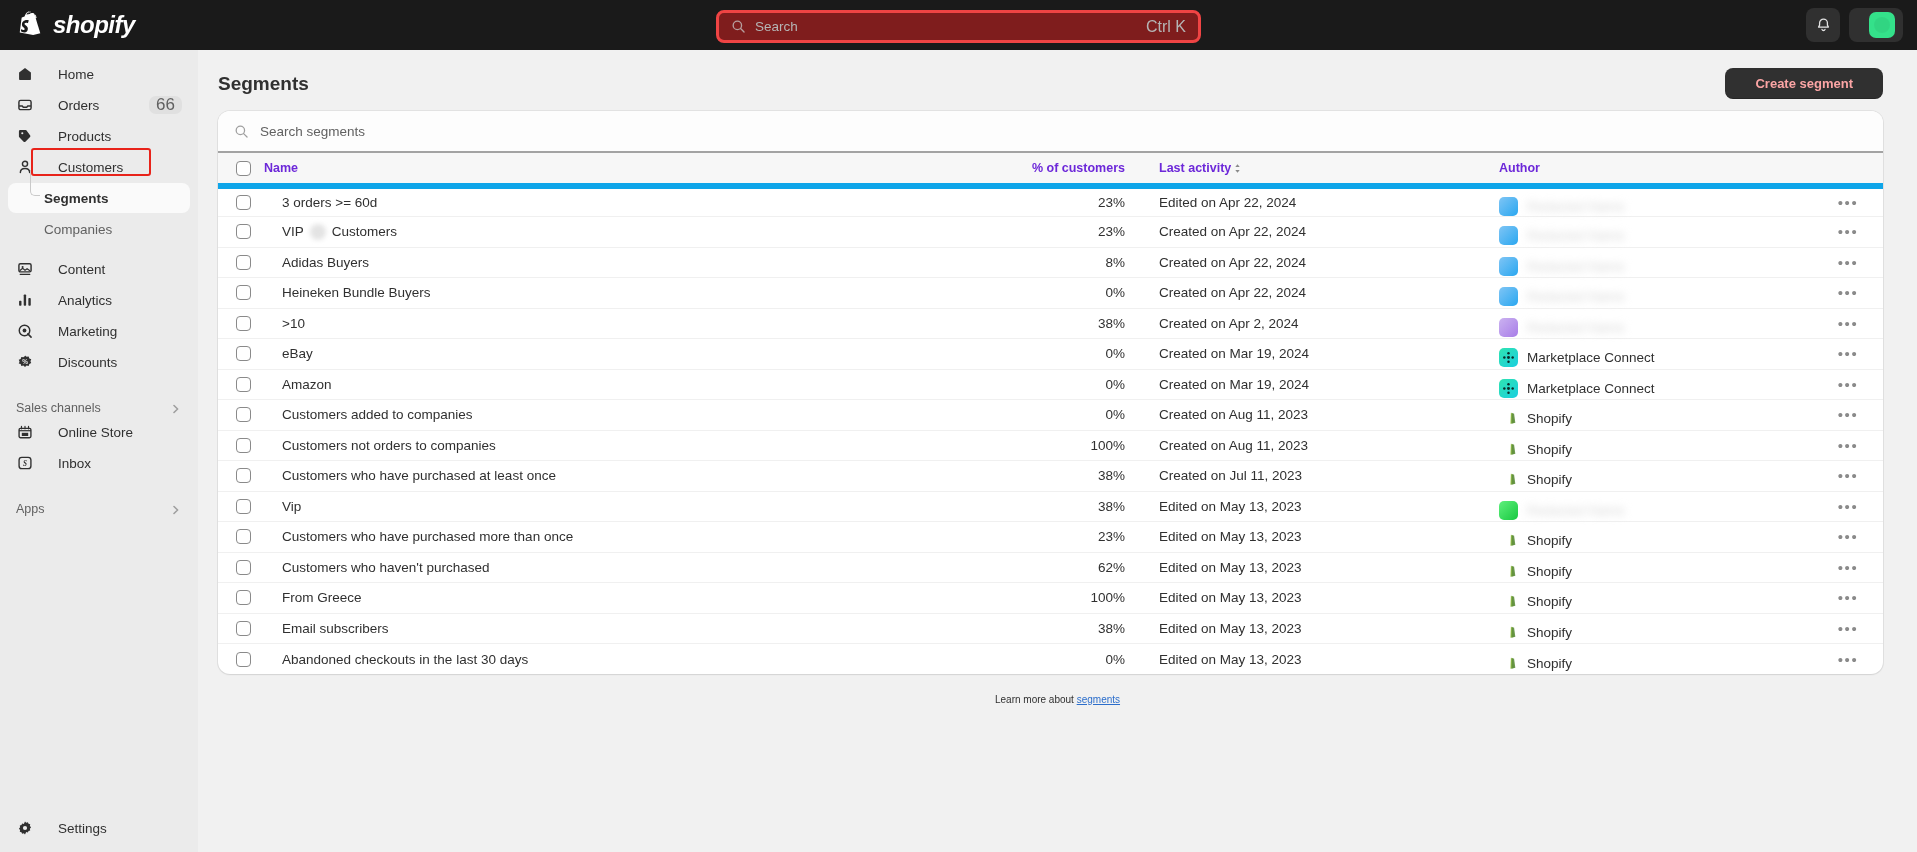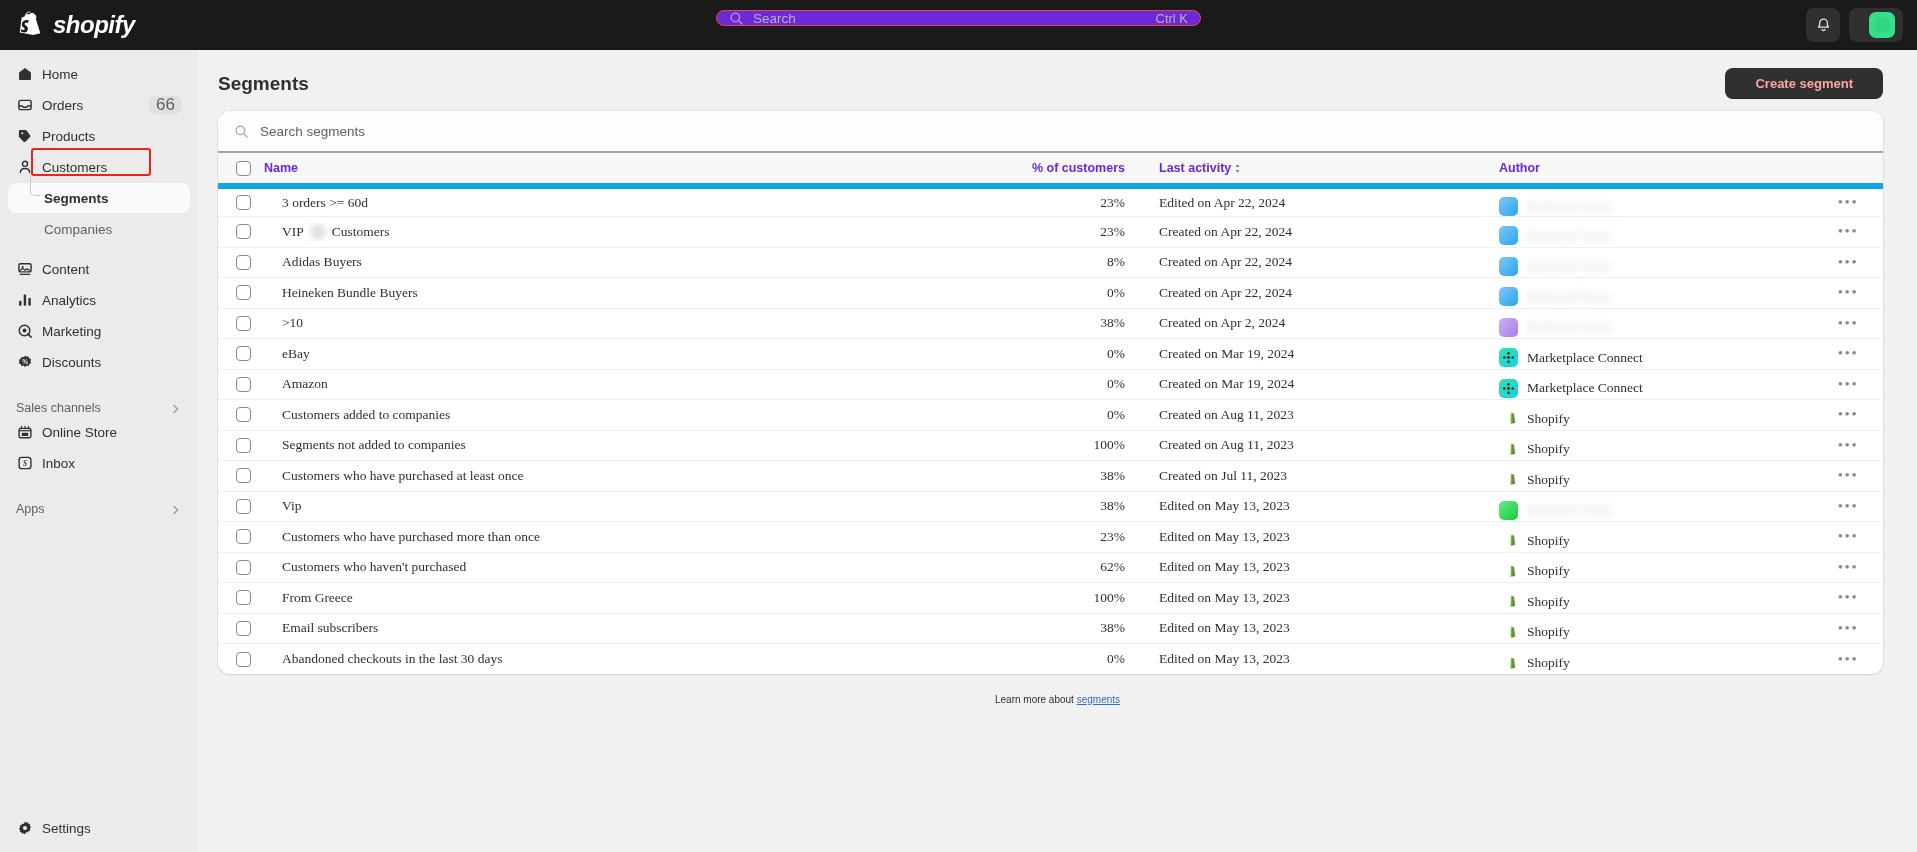--- a/index.html
+++ b/index.html
@@ -16,30 +16,30 @@
     width: 1917px; height: 50px;
     background: #1a1a1a;
     display: flex; align-items: center;
   }
   .logo-wrap { display: flex; align-items: center; gap: 9px; padding-left: 18px; }
   .logo-mark { width: 26px; height: 28px; display: block; }
   .logo-text { color: #fff; font-size: 24px; font-weight: bold; font-style: italic; letter-spacing: -0.5px; }
 
   .searchbox {
     position: absolute; left: 716px; top: 10px;
-    width: 485px; height: 16px;
-    background: #6d28d9;
-    border: 1px solid #ef4444;
+    width: 485px; height: 33px;
+    background: #7f1d1d;
+    border: 3px solid #ef4444;
     border-radius: 8px;
     display: flex; align-items: center;
     padding: 0 12px;
   }
   .searchbox .s-icon { width: 15px; height: 15px; flex: 0 0 auto; opacity: .75; }
   .searchbox .s-ph { color: #b5b5b5; font-size: 13.5px; margin-left: 9px; flex: 1 1 auto; }
-  .searchbox .s-kbd { color: #b5b5b5; font-size: 13px; }
+  .searchbox .s-kbd { color: #b5b5b5; font-size: 16px; }
 
   .topbar-right {
     position: absolute; right: 14px; top: 8px;
     display: flex; align-items: center; gap: 9px;
   }
   .bell-btn {
     width: 34px; height: 34px; border-radius: 8px;
     background: #303030; display: flex; align-items: center; justify-content: center;
   }
   .store-pill {
@@ -63,21 +63,21 @@
 
   
   .sidebar {
     position: absolute; left: 0; top: 50px;
     width: 198px; height: 802px;
     background: #ebebeb;
     padding-top: 8px;
   }
   .nav-item {
     height: 30px; margin: 1px 8px; border-radius: 8px;
-    display: flex; align-items: center; gap: 9px;
+    display: flex; align-items: center; gap: 25px;
     padding: 0 8px;
     color: #303030; font-size: 13.5px;
     position: relative;
   }
   .nav-item .ico { width: 17px; height: 17px; flex: 0 0 17px; display:flex; align-items:center; justify-content:center;}
   .nav-item .lbl { flex: 1 1 auto; white-space: nowrap; }
   .nav-badge {
     background: #e0e0e0; color: #616161; font-size: 17px;
     border-radius: 7px; padding: 1px 7px; line-height: 16px;
   }
@@ -160,21 +160,21 @@
   .col-act   { width: 340px; }
   .col-auth  { width: 330px; }
   .col-menu  { width: 70px; }
 
   th .inner, td .inner { display: flex; align-items: center; height: 100%; }
   .th-chk { padding-left: 18px; }
   .th-pct { justify-content: flex-end; padding-right: 18px; }
   .th-act { padding-left: 16px; gap: 1px; text-align: right; }
   .th-auth { padding-left: 16px; }
 
-  tbody tr { border-bottom: 1px solid #f0f0f0; font-family: Liberation Serif, serif; }
+  tbody tr { border-bottom: 1px solid #f0f0f0; }
   tbody tr:last-child { border-bottom: none; }
   tbody td { height: 30.5px; padding: 0; font-size: 13.5px; color: #303030; }
 
   .chk {
     width: 15px; height: 15px; border: 1.3px solid #8a8a8a;
     border-radius: 4px; background: #fff; margin-left: 18px;
   }
   .td-name { padding-left: 18px; display: flex; align-items: center; gap: 0; }
   .td-pct { justify-content: flex-end; padding-right: 18px; color: #303030; }
   .td-act { padding-left: 16px; color: #303030; }
@@ -708,21 +708,21 @@
             </td>
           </tr>
           <tr>
             <td>
               <div class="inner">
                 <span class="chk"></span>
               </div>
             </td>
             <td>
               <div class="inner td-name">
-                <span>Segments not added to companies</span>
+                <span>Customers not orders to companies</span>
               </div>
             </td>
             <td>
               <div class="inner td-pct">100%</div>
             </td>
             <td>
               <div class="inner td-act">Created on Aug 11, 2023</div>
             </td>
             <td>
               <div class="inner td-auth">

